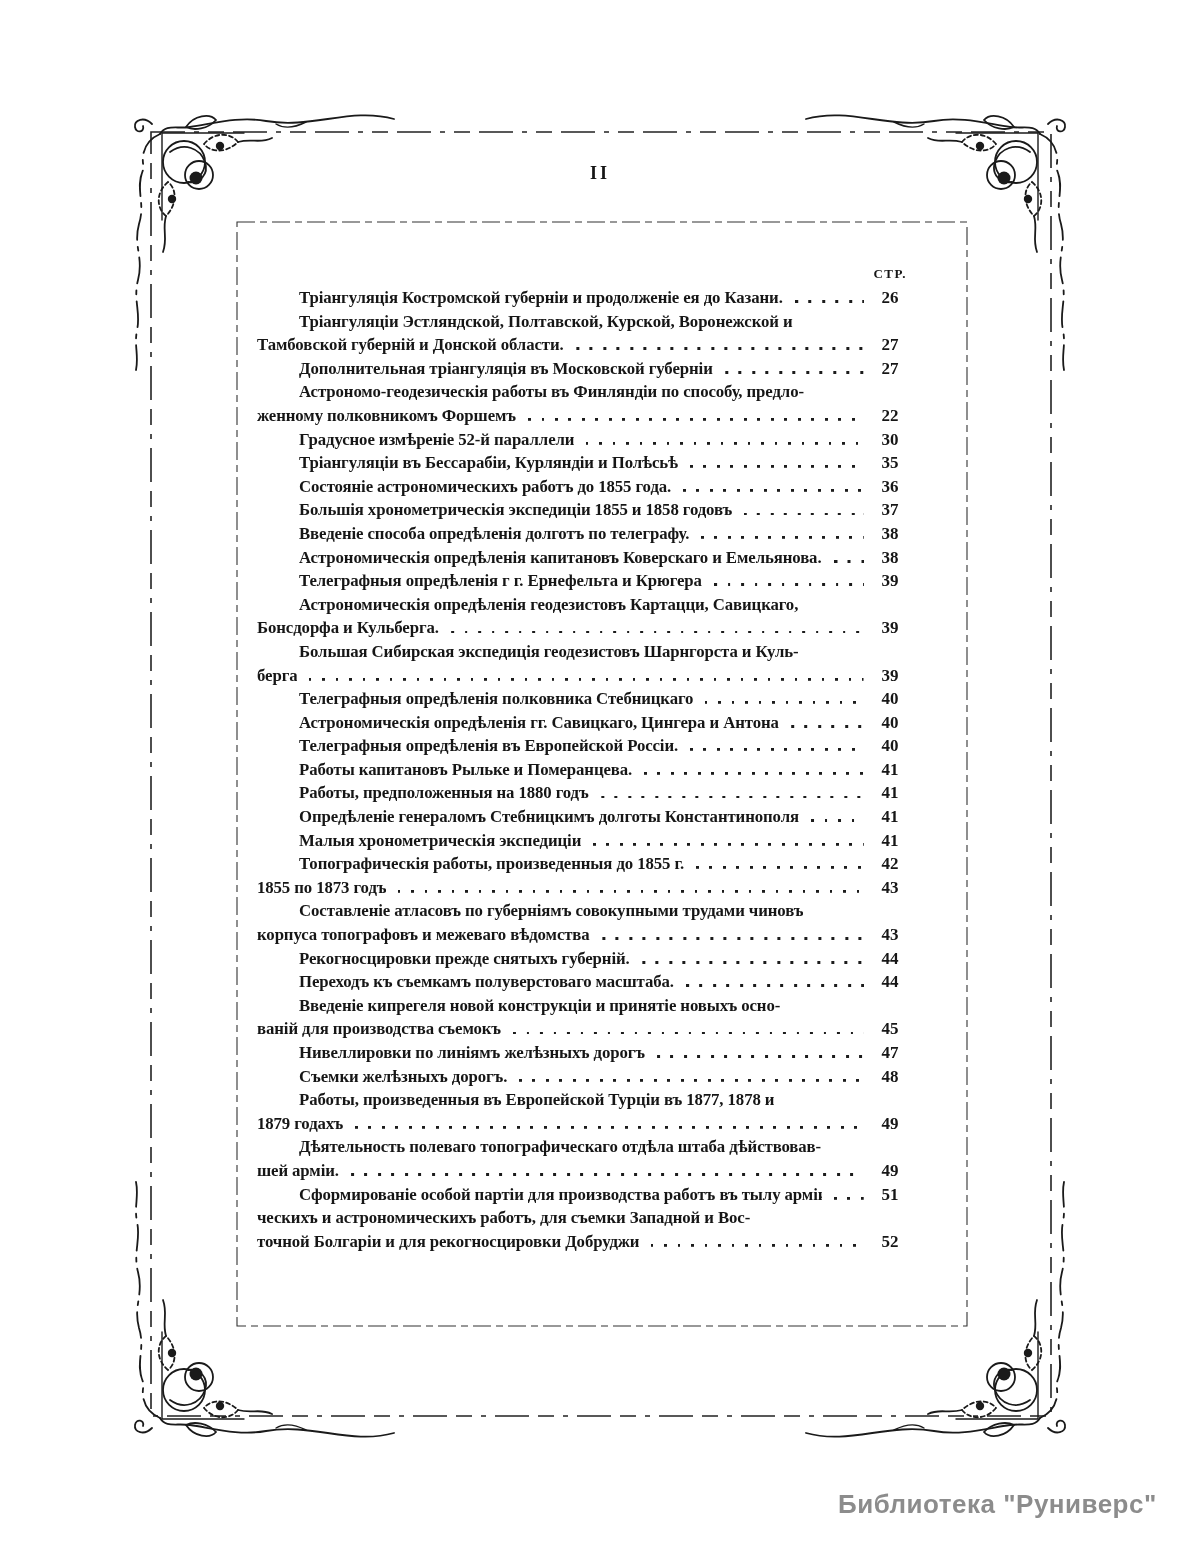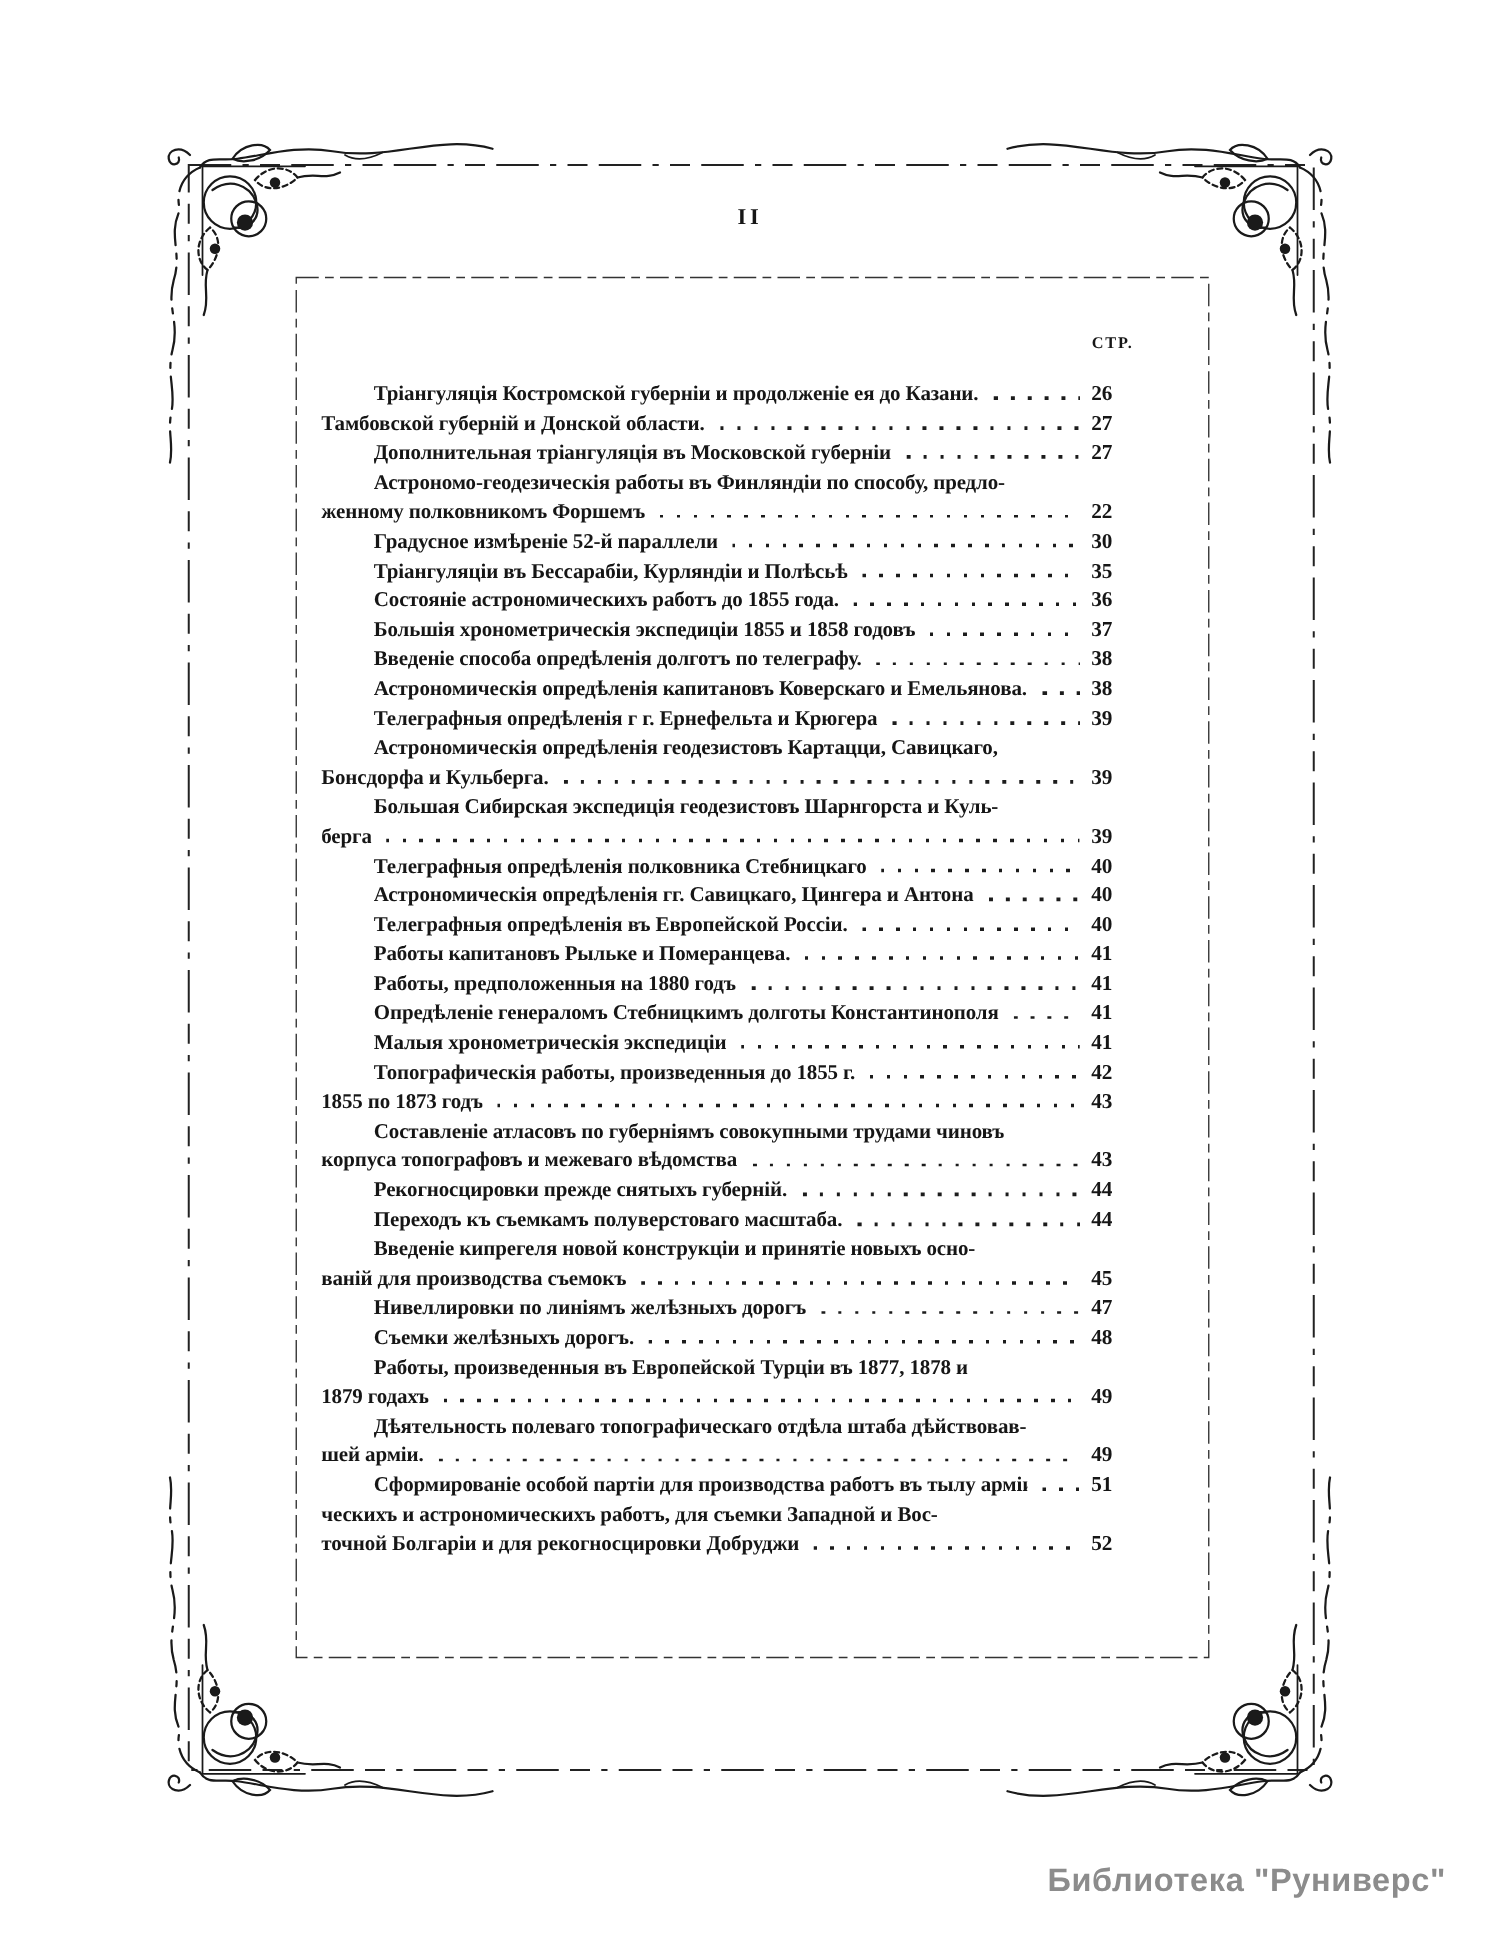--- a/index.html
+++ b/index.html
@@ -13,33 +13,33 @@
     font-size:18px; font-weight:bold; letter-spacing:3px;
   }
   .content {
     position:absolute; left:237px; top:238px; width:730px; height:1104px;
     box-sizing:border-box; padding:24px 60px 0 20px; overflow:hidden;
   }
   .str-header {
     height:24px; line-height:24px; text-align:right;
     font-size:13px; font-weight:bold; letter-spacing:1.5px;
   }
-  .toc-rows { margin-top:17px; }
+  .toc-rows { margin-top:0; }
   .toc-row {
     display:flex; align-items:baseline; height:23.6px; line-height:23.6px;
     white-space:nowrap; font-size:16.8px; font-weight:bold; letter-spacing:-0.1px;
   }
   .toc-row .toc-text { flex:0 1 auto; min-width:0; overflow:hidden; }
   .toc-row.indent .toc-text { margin-left:42px; }
   .leader {
     flex:1 1 30px; min-width:6px; height:2.8px; margin:0 9px 1px 12px;
     background-image:repeating-linear-gradient(to right,#1c1c1c 0px,#1c1c1c 2.8px,transparent 2.8px,transparent 13.5px);
     background-position:right bottom; 
   }
-  .page-num { flex:0 0 auto; min-width:34px; text-align:left; font-size:17px; font-weight:bold; }
+  .page-num { flex:0 0 auto; min-width:34px; text-align:center; font-size:17px; font-weight:bold; }
   .watermark {
     position:absolute; left:838px; top:1489px;
     font-family:"Liberation Sans","DejaVu Sans",sans-serif;
     font-size:26px; font-weight:bold; color:#8c8c8c; letter-spacing:0.5px;
   }
 </style>
 </head>
 <body>
 
 <div class="sheet">
@@ -78,20 +78,23 @@
   <div class="folio">II</div>
 
   <div class="content">
     <div class="str-header">СТР.</div>
     <div class="toc-rows">
         <div class="toc-row indent">
           <span class="toc-text">Тріангуляція Костромской губерніи и продолженіе ея до Казани.</span>
           <span class="leader"></span>
           <span class="page-num">26</span>
         </div>
+        <div class="toc-row indent">
+          <span class="toc-text">Тріангуляціи Эстляндской, Полтавской, Курской, Воронежской и</span>
+        </div>
         <div class="toc-row">
           <span class="toc-text">Тамбовской губерній и Донской области.</span>
           <span class="leader"></span>
           <span class="page-num">27</span>
         </div>
         <div class="toc-row indent">
           <span class="toc-text">Дополнительная тріангуляція въ Московской губерніи</span>
           <span class="leader"></span>
           <span class="page-num">27</span>
         </div>

